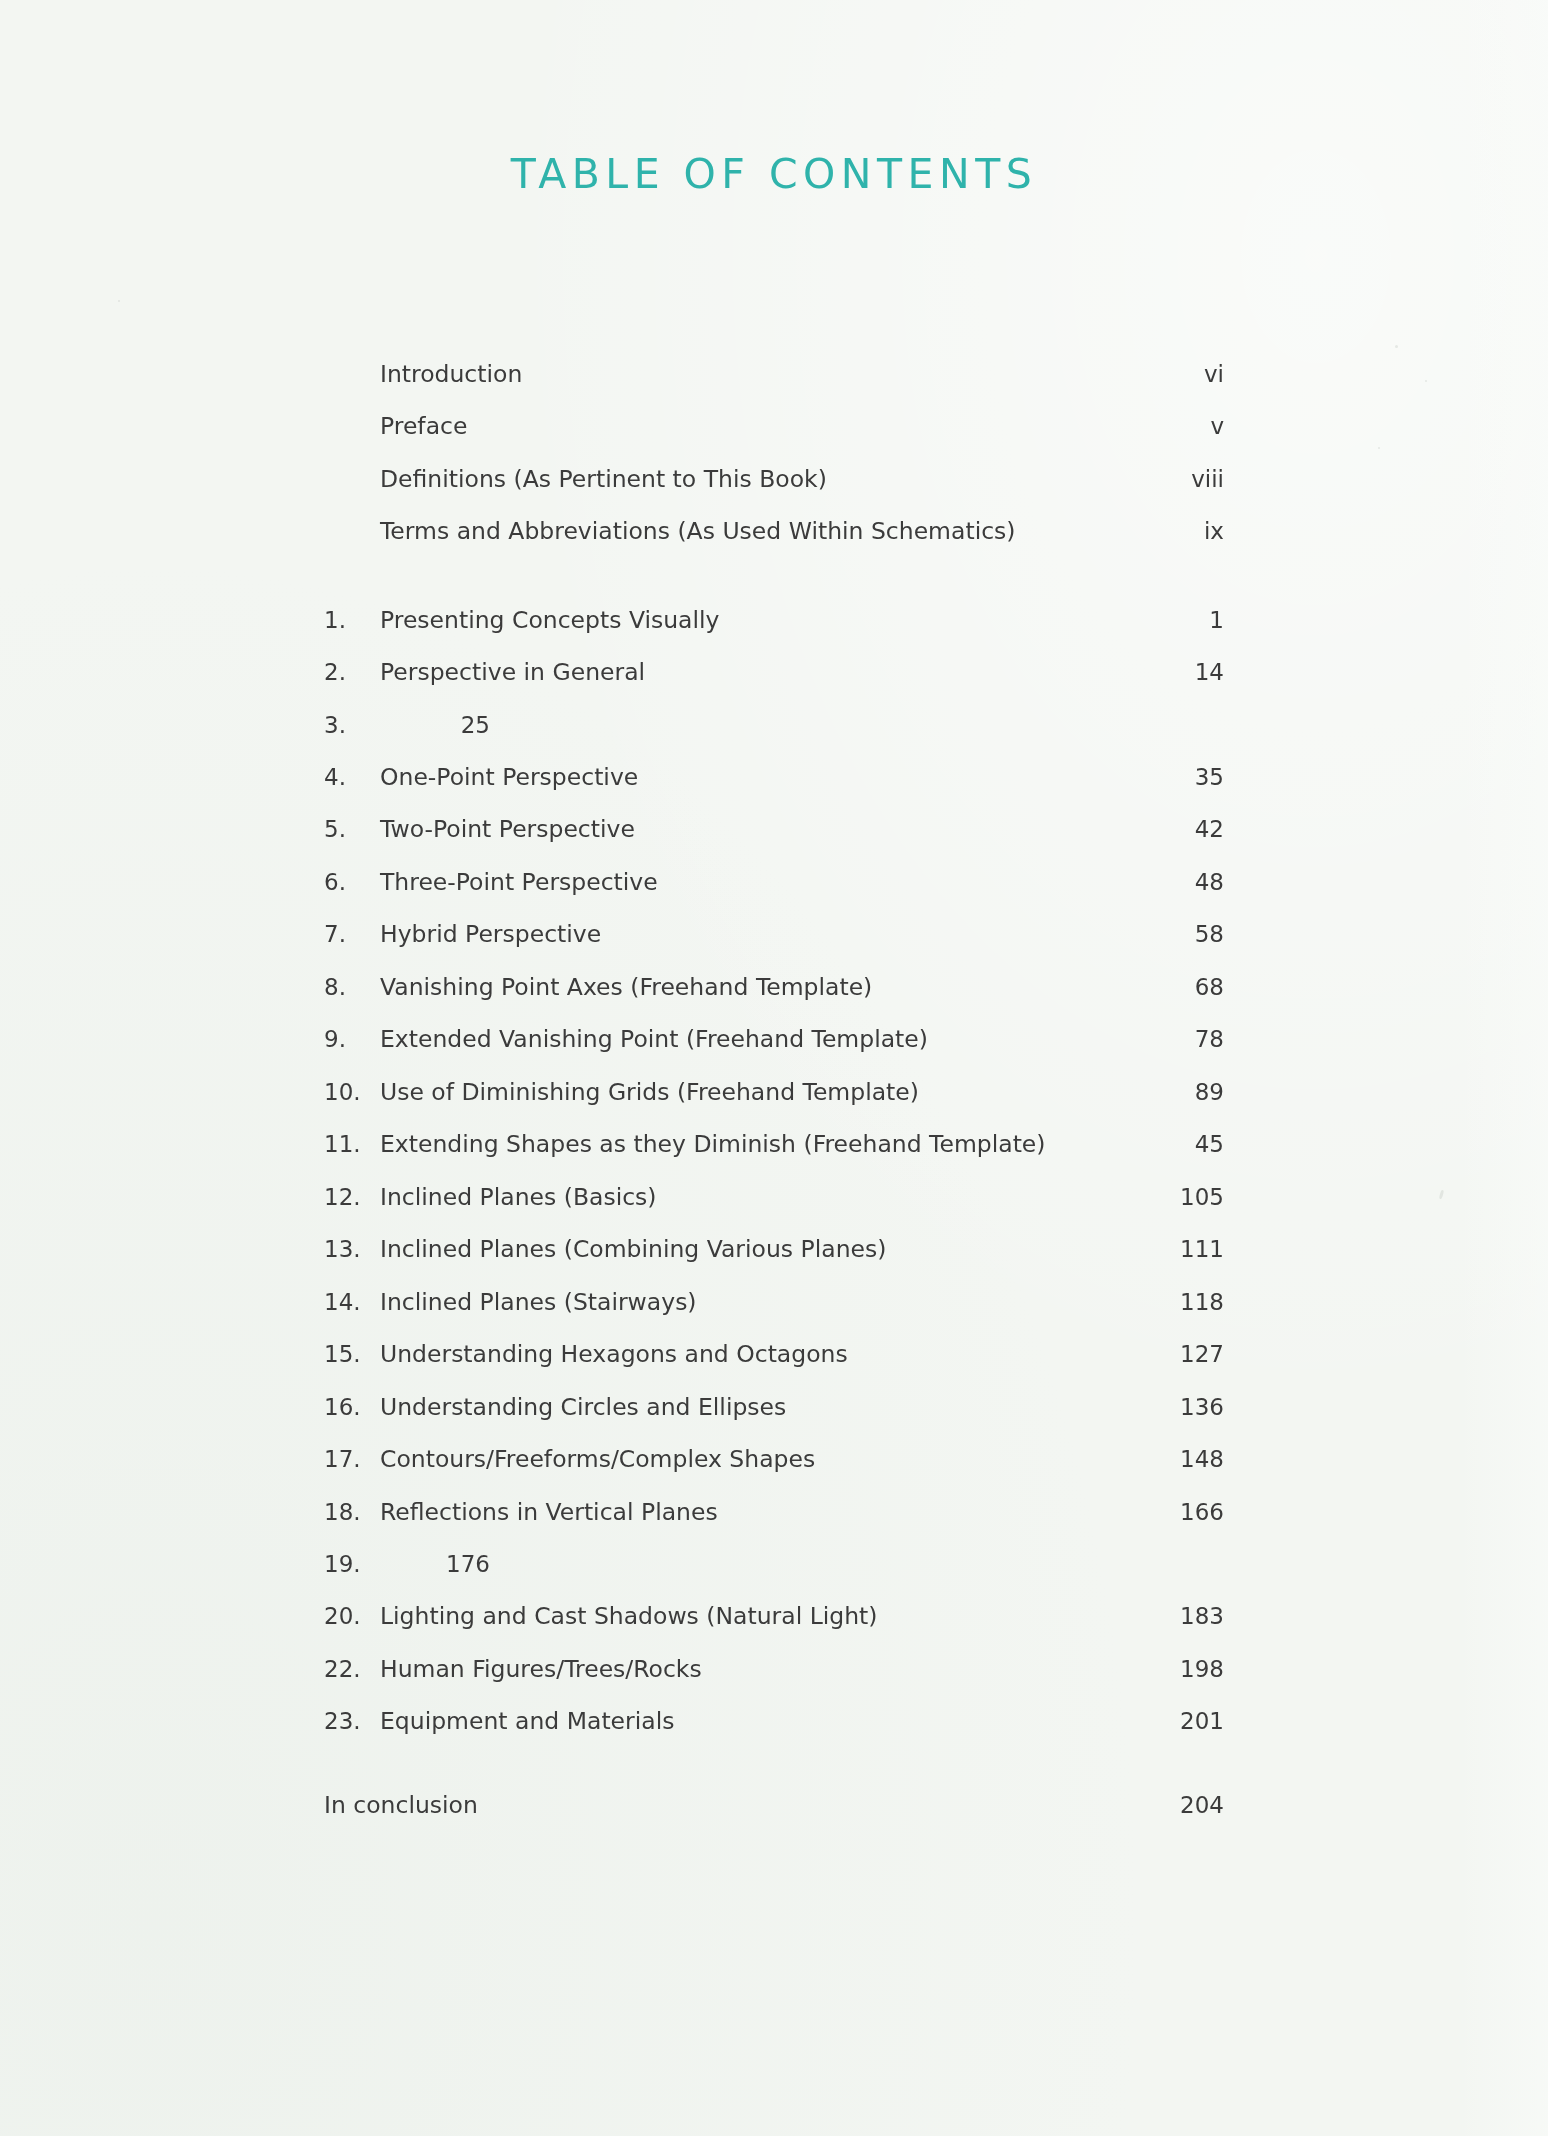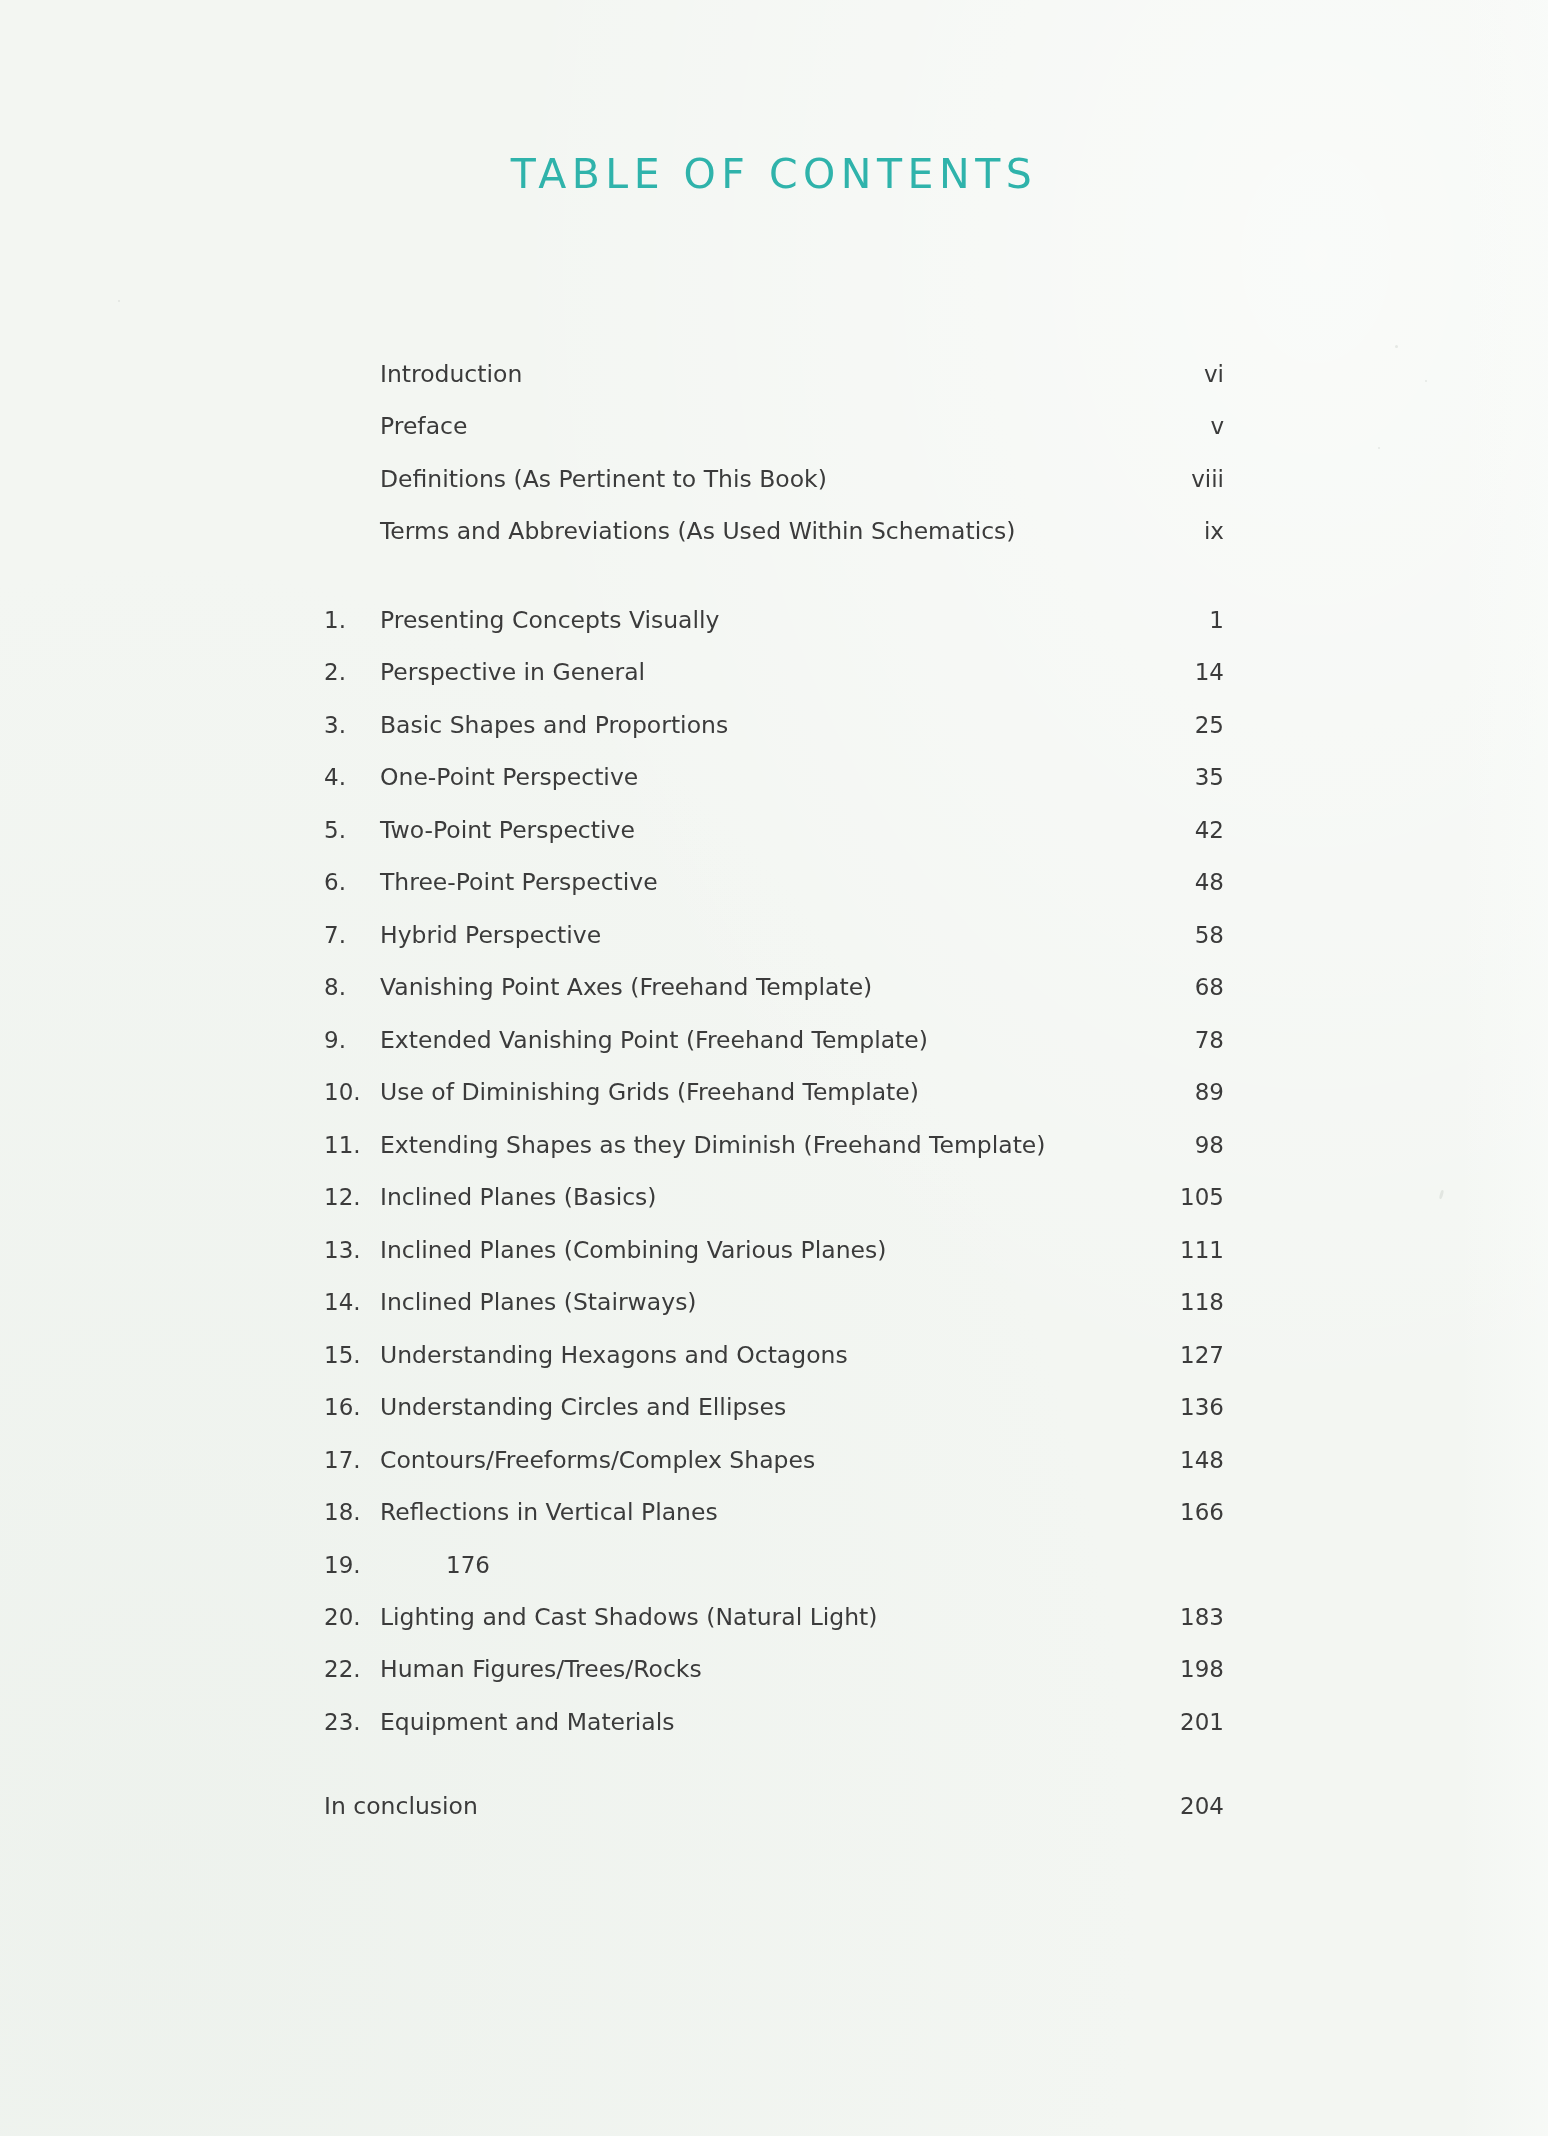--- a/index.html
+++ b/index.html
@@ -143,21 +143,20 @@
           <span class="title">Presenting Concepts Visually</span>
           <span class="pageno">1</span>
         </div>
         <div class="row">
           <span class="num">2.</span>
           <span class="title">Perspective in General</span>
           <span class="pageno">14</span>
         </div>
         <div class="row">
           <span class="num">3.</span>
-          <span class="title">Basic Shapes and Proportions</span>
           <span class="pageno">25</span>
         </div>
         <div class="row">
           <span class="num">4.</span>
           <span class="title">One-Point Perspective</span>
           <span class="pageno">35</span>
         </div>
         <div class="row">
           <span class="num">5.</span>
           <span class="title">Two-Point Perspective</span>
@@ -184,21 +183,21 @@
           <span class="pageno">78</span>
         </div>
         <div class="row">
           <span class="num">10.</span>
           <span class="title">Use of Diminishing Grids (Freehand Template)</span>
           <span class="pageno">89</span>
         </div>
         <div class="row">
           <span class="num">11.</span>
           <span class="title">Extending Shapes as they Diminish (Freehand Template)</span>
-          <span class="pageno">98</span>
+          <span class="pageno">45</span>
         </div>
         <div class="row">
           <span class="num">12.</span>
           <span class="title">Inclined Planes (Basics)</span>
           <span class="pageno">105</span>
         </div>
         <div class="row">
           <span class="num">13.</span>
           <span class="title">Inclined Planes (Combining Various Planes)</span>
           <span class="pageno">111</span>

